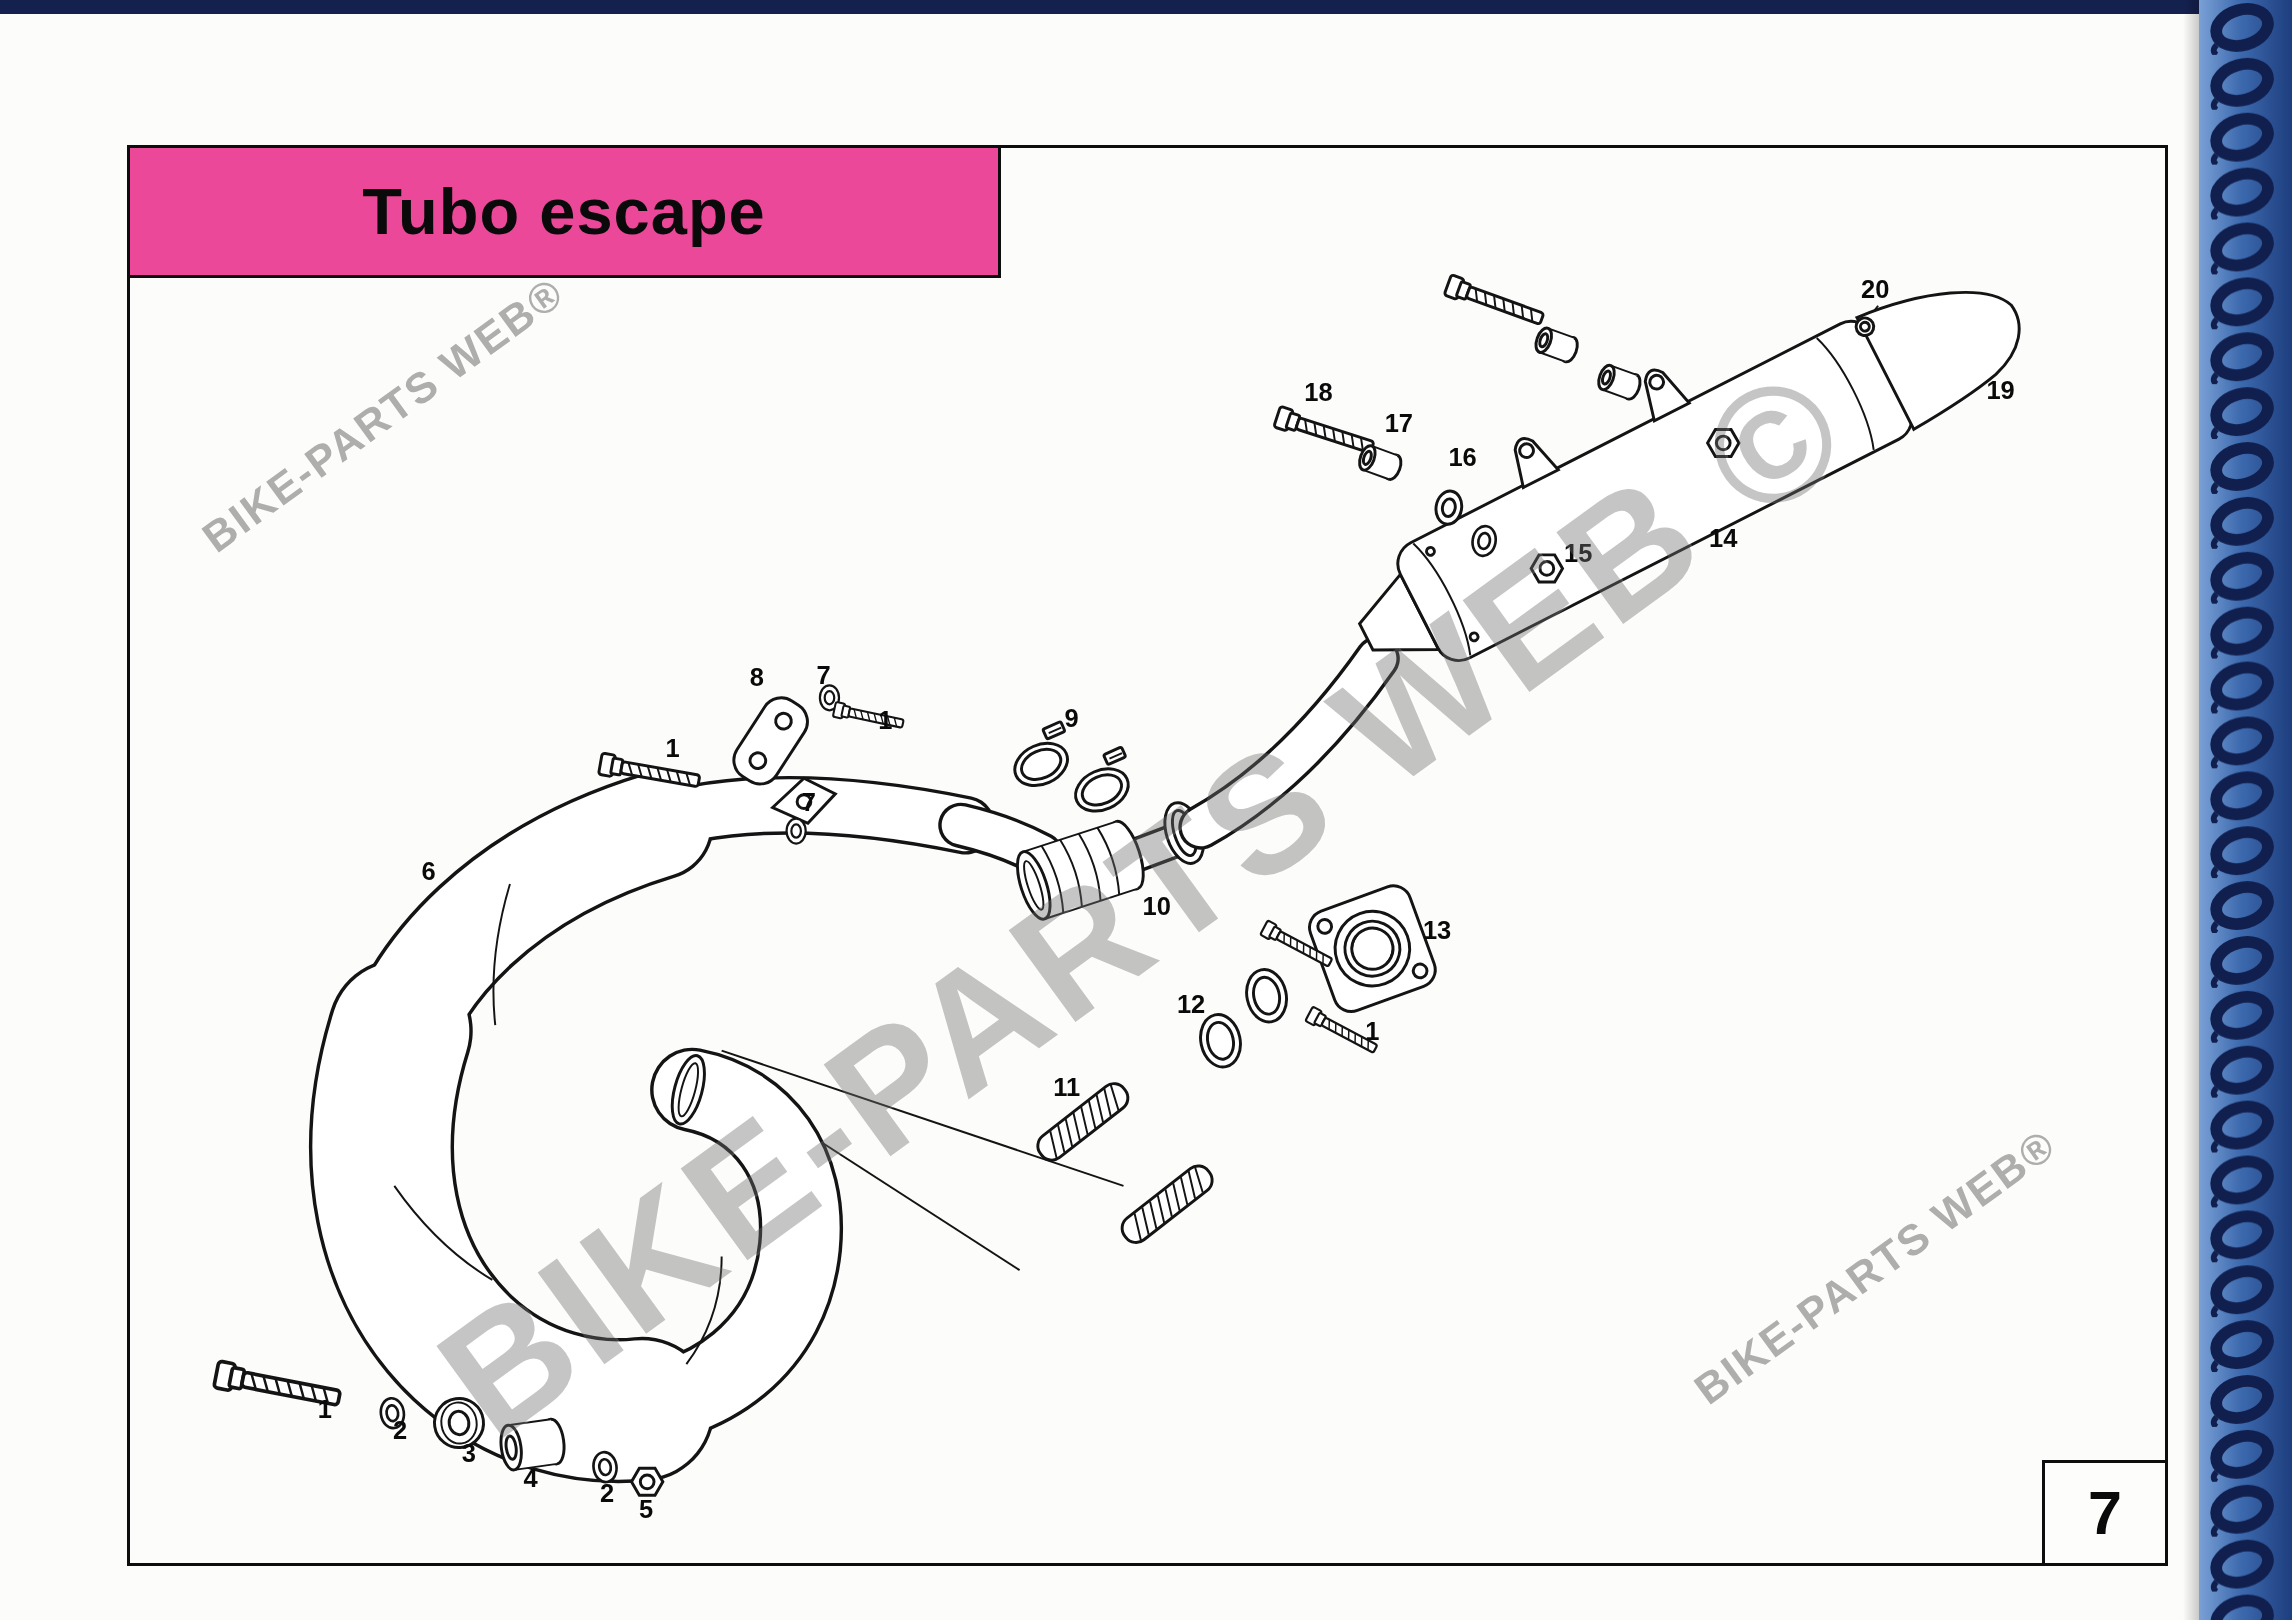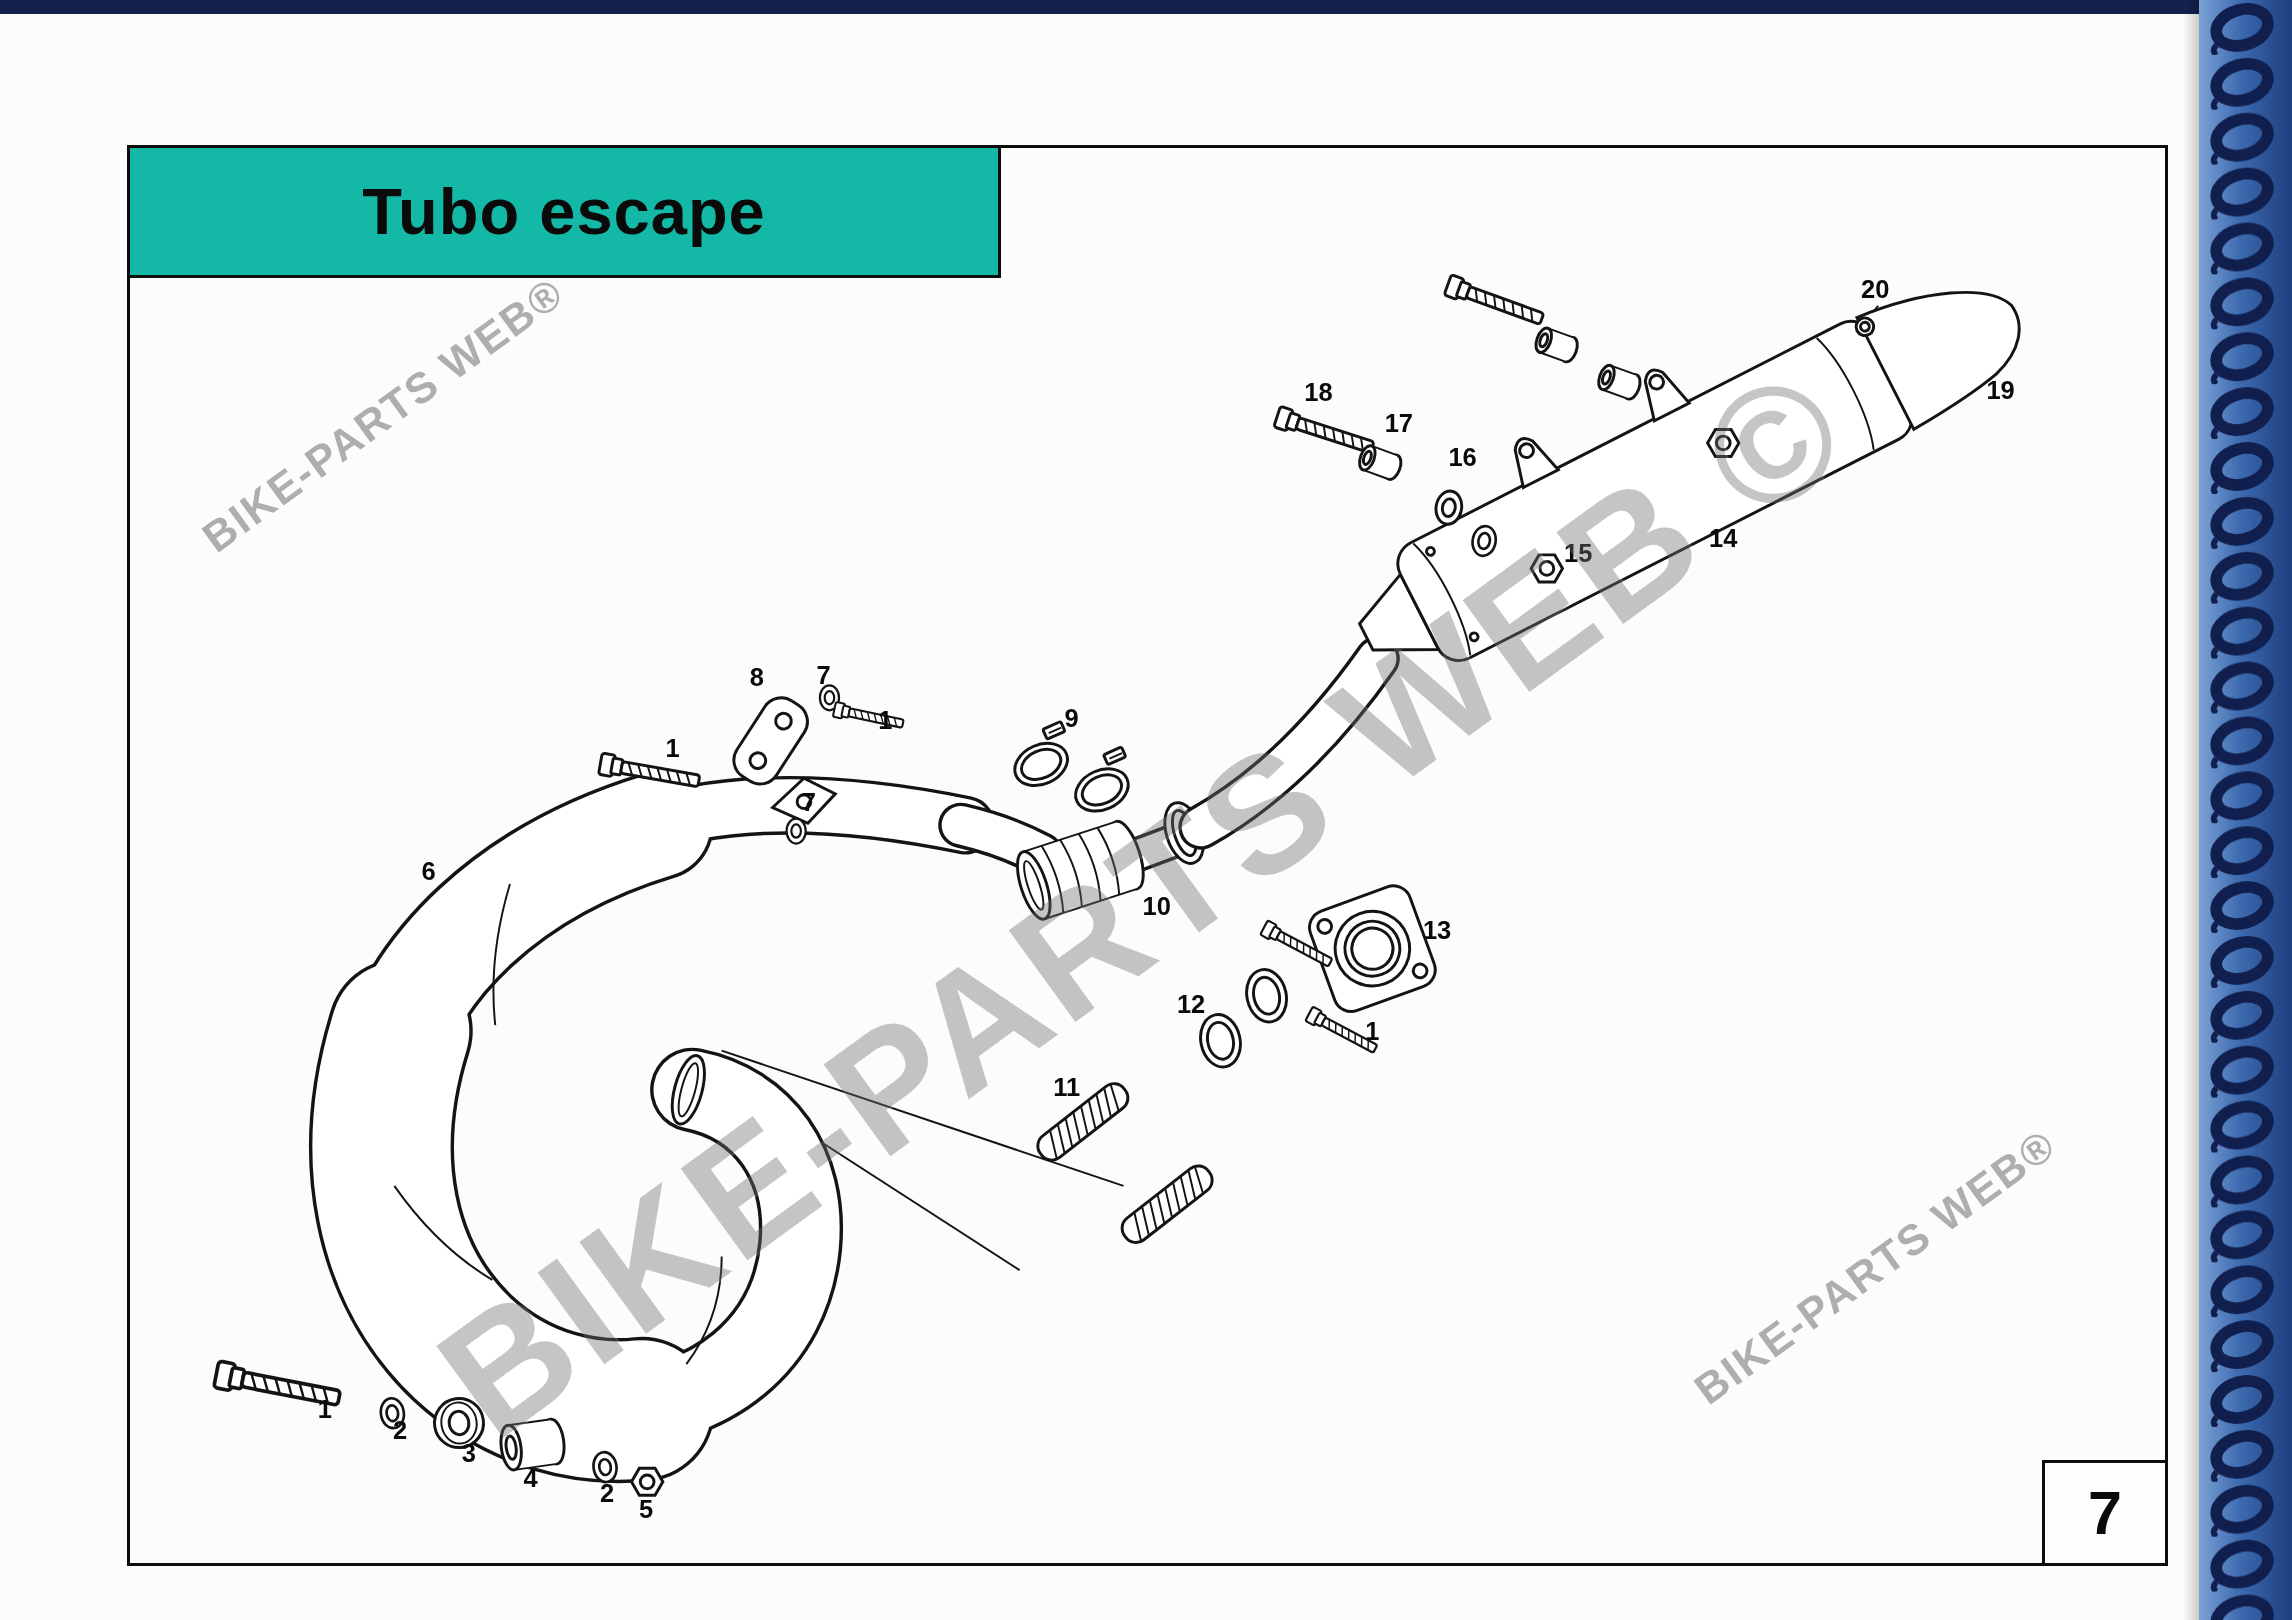--- a/index.html
+++ b/index.html
@@ -4,21 +4,21 @@
 <style>
   *{margin:0;padding:0;box-sizing:border-box}
   html,body{width:2293px;height:1620px}
   body{position:relative;overflow:hidden;background:#f2f2ef;font-family:"Liberation Sans","DejaVu Sans",sans-serif}
   .sheet{position:absolute;inset:0;background:#fcfcfa}
   .top-bar{position:absolute;left:0;top:0;width:100%;height:13.7px;background:#14214f;z-index:6}
   .edge-shadow{position:absolute;top:0;right:94px;width:15.7px;height:100%;
     background:linear-gradient(90deg,rgba(0,0,0,0),rgba(0,0,0,.20));z-index:6}
   .binding{position:absolute;top:0;right:0;width:94px;height:100%;z-index:7}
   .frame{position:absolute;left:127px;top:145px;width:2041px;height:1421px;border:3.9px solid #0d0d0d;background:#fcfcfa;z-index:1}
-  .title-box{position:absolute;left:127px;top:145px;width:874px;height:133px;border:3.9px solid #0d0d0d;background:#14b8a6;
+  .title-box{position:absolute;left:127px;top:145px;width:874px;height:133px;border:3.9px solid #0d0d0d;background:#ec4899;
     display:flex;align-items:center;justify-content:center;z-index:4}
   .title-box h1{font-size:65px;font-weight:700;letter-spacing:1px;color:#0a0a0a}
   .pagenum-box{position:absolute;left:2042px;top:1460px;width:126px;height:106px;border:3.9px solid #0d0d0d;background:#fdfdfb;
     display:flex;align-items:center;justify-content:center;z-index:4}
   .pagenum-box span{font-size:61px;font-weight:700;color:#0a0a0a}
   svg.diagram{position:absolute;inset:0;width:2293px;height:1620px;z-index:2}
   .wm{position:absolute;font-weight:700;white-space:nowrap;transform-origin:0 50%;z-index:3;pointer-events:none;
       color:#6f6f6f;text-shadow:2px 2px 0 rgba(255,255,255,.5)}
   .wm-center{left:461px;top:1304px;font-size:165px;letter-spacing:5.9px;opacity:.40;transform:rotate(-36deg)}
   .wm-small{font-size:43px;letter-spacing:2px;opacity:.55}

